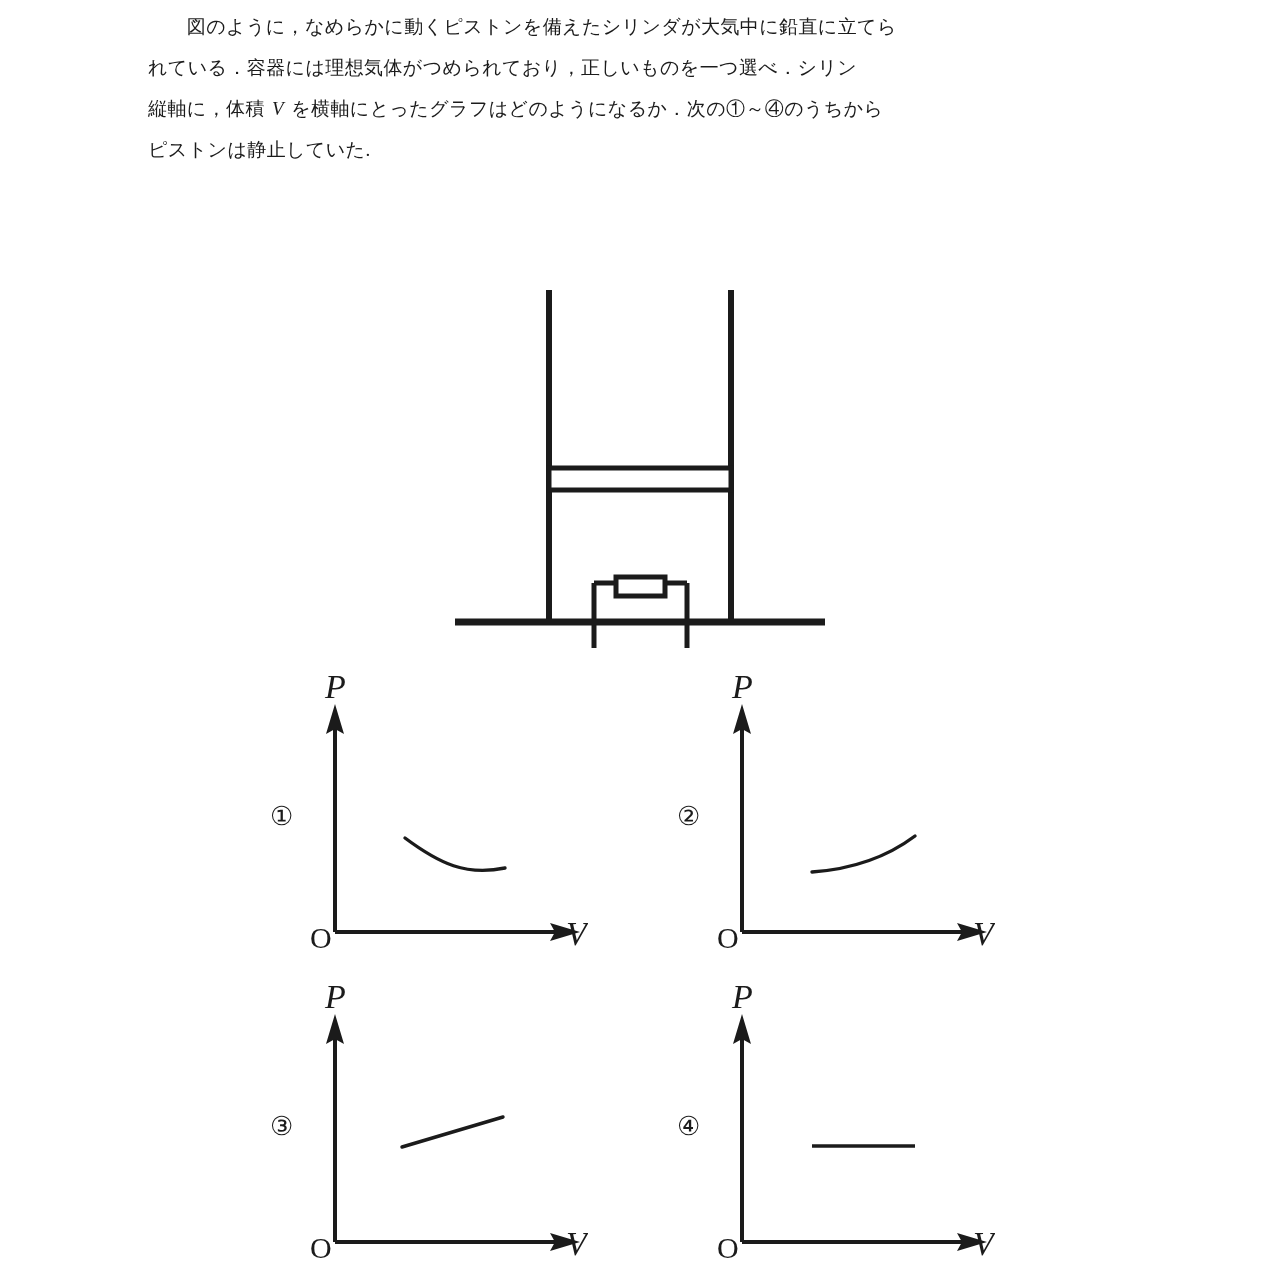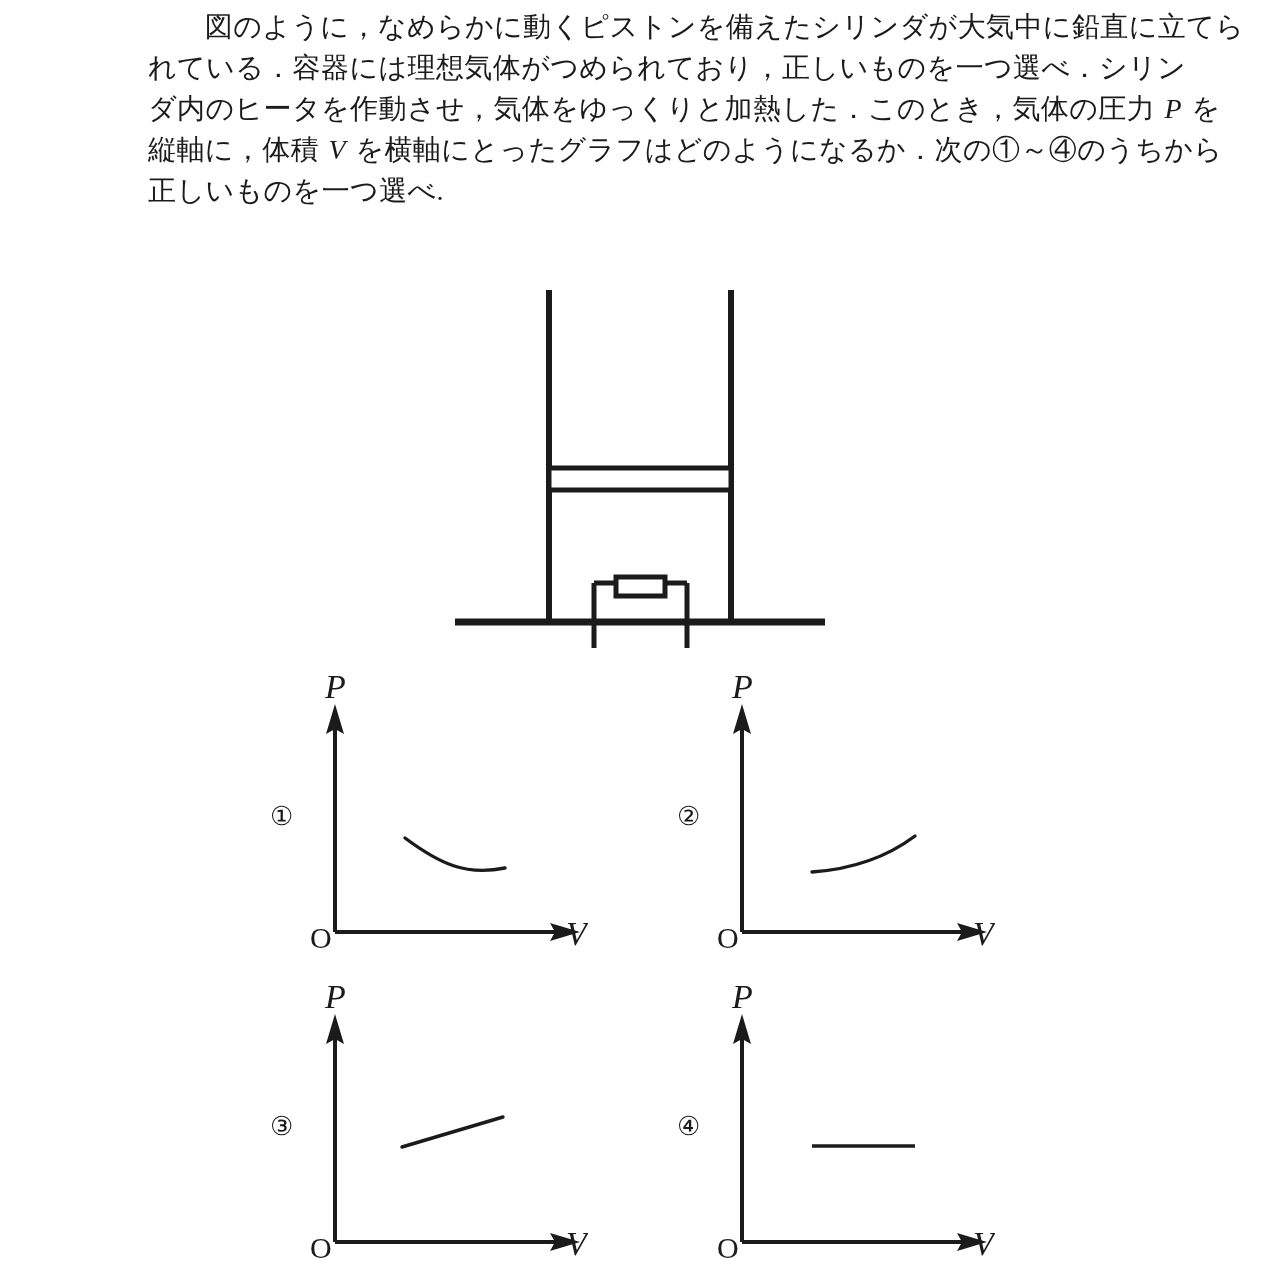--- a/index.html
+++ b/index.html
@@ -17,21 +17,21 @@
   }
 
   
   #problem-text {
     position: absolute;
     left: 148px;
     top: 6px;
     width: 990px;
   }
   .para-line {
-    font-size: 28px;
+    font-size: 19px;
     line-height: 41px;
     letter-spacing: 0.4px;
     white-space: pre;
     color: #1b1b1b;
   }
   .para-line .math-italic {
     font-style: italic;
     font-family: "Liberation Serif", "DejaVu Serif", serif;
     padding: 0 2px;
   }
@@ -77,23 +77,22 @@
     font-size: 30px;
     fill: #1b1b1b;
   }
 </style>
 </head>
 <body>
 
 <div id="problem-text">
   <div class="para-line">　　図のように，なめらかに動くピストンを備えたシリンダが大気中に鉛直に立てら</div>
   <div class="para-line">れている．容器には理想気体がつめられており，正しいものを一つ選べ．シリン</div>
-  <div class="para-line">ダ内のヒータを作動させ，気体をゆっくりと加熱した．このとき，気体の圧力 <span class="math-italic">P</span> を</div>
   <div class="para-line">縦軸に，体積 <span class="math-italic">V</span> を横軸にとったグラフはどのようになるか．次の①～④のうちから</div>
-  <div class="para-line">正しいものを一つ選べ.</div>
+  <div class="para-line">ピストンは静止していた.</div>
 </div>
 
 <div id="apparatus">
   <svg width="440" height="400" viewBox="0 0 440 400" xmlns="http://www.w3.org/2000/svg">
     <g stroke="#1b1b1b" fill="none" stroke-linecap="butt">
 
       <line x1="129" y1="25" x2="129" y2="357" stroke-width="6"></line>
 
       <line x1="311" y1="25" x2="311" y2="357" stroke-width="6"></line>
 

